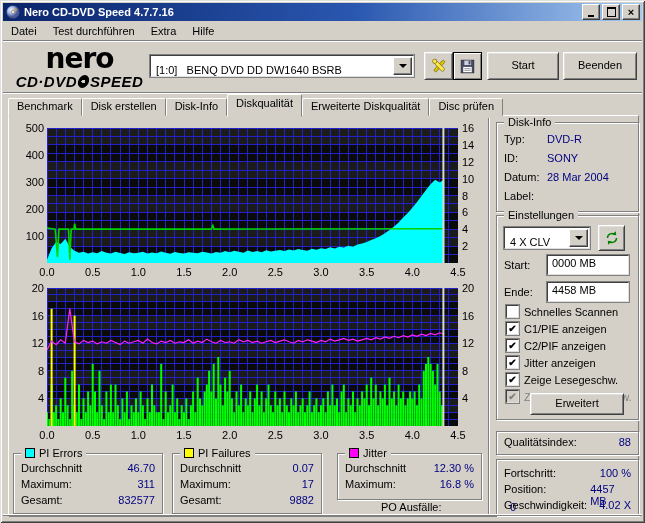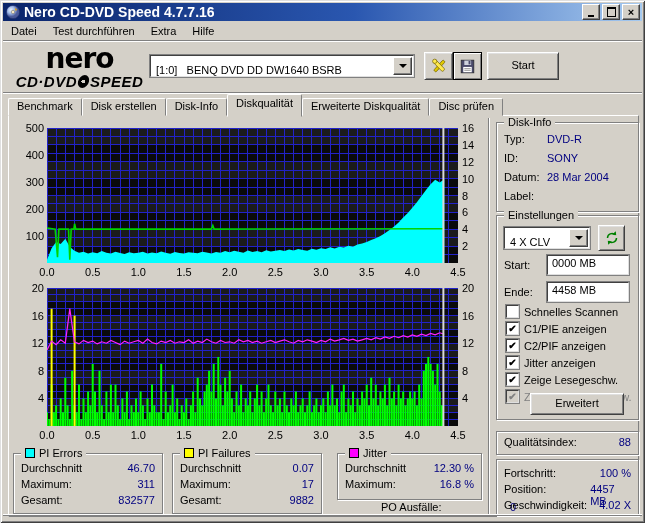--- a/index.html
+++ b/index.html
@@ -4,21 +4,21 @@
 <style>
   html,body{margin:0;padding:0;background:#c0c0c0;}
   .app{position:relative;width:645px;height:523px;background:#d4d0c8;
     font-family:"Liberation Sans",sans-serif;font-size:11px;color:#000;overflow:hidden;
     box-shadow:inset 1px 1px 0 #dfdfdf, inset -1px -1px 0 #404040, inset 2px 2px 0 #ffffff, inset -2px -2px 0 #808080;}
   
   .titlebar{position:absolute;left:3px;top:3px;right:3px;height:18px;
     background:linear-gradient(90deg,#0a246a 0%,#2a57b0 55%,#a6caf0 100%);
     display:flex;align-items:center;padding-left:3px;color:#fff;font-weight:bold;}
   .title-icon{width:14px;height:14px;margin-right:4px;flex:0 0 auto;}
-  .title-text{white-space:nowrap;font-size:14px;}
+  .title-text{white-space:nowrap;font-size:11px;}
   .caption-btns{margin-left:auto;display:flex;padding-right:2px;}
   .cap-btn{width:16px;height:14px;background:#d4d0c8;margin-left:2px;
     border:1px solid;border-color:#fff #404040 #404040 #fff;box-shadow:inset -1px -1px 0 #808080;
     display:flex;align-items:center;justify-content:center;color:#000;}
   .glyph-min{width:6px;height:2px;background:#000;margin-top:7px;}
   .glyph-max{width:7px;height:7px;border:1px solid #000;border-top-width:2px;}
   .glyph-close{font-size:11px;font-weight:bold;line-height:10px;}
   
   .menubar{position:absolute;left:3px;top:21px;right:3px;height:19px;display:flex;align-items:center;
     border-bottom:1px solid #808080;box-shadow:0 1px 0 #ffffff;}
@@ -167,20 +167,21 @@
     <svg width="17" height="17" viewBox="0 0 16 16">
       <rect x="2" y="2" width="12" height="12" fill="#4a4a6a" stroke="#222" stroke-width="0.6"></rect>
       <rect x="5" y="2.4" width="6.4" height="4.2" fill="#cfd3de"></rect>
       <rect x="9" y="2.8" width="1.8" height="3.2" fill="#4a4a6a"></rect>
       <rect x="4" y="8.4" width="8" height="5" fill="#fff"></rect>
       <line x1="5" y1="10" x2="11" y2="10" stroke="#777" stroke-width="0.7"></line>
       <line x1="5" y1="11.6" x2="11" y2="11.6" stroke="#777" stroke-width="0.7"></line>
     </svg>
   </div>
   <div class="push-btn" id="btn-start">Start</div>
+  <div class="push-btn" id="btn-quit">Beenden</div>
 
   <div class="hr-etch" style="top:92px"></div>
 
   <div class="tabs" id="tabs">
       <div class="tab">Benchmark</div>
       <div class="tab">Disk erstellen</div>
       <div class="tab">Disk-Info</div>
       <div class="tab active">Diskqualität</div>
       <div class="tab">Erweiterte Diskqualität</div>
       <div class="tab">Disc prüfen</div>

